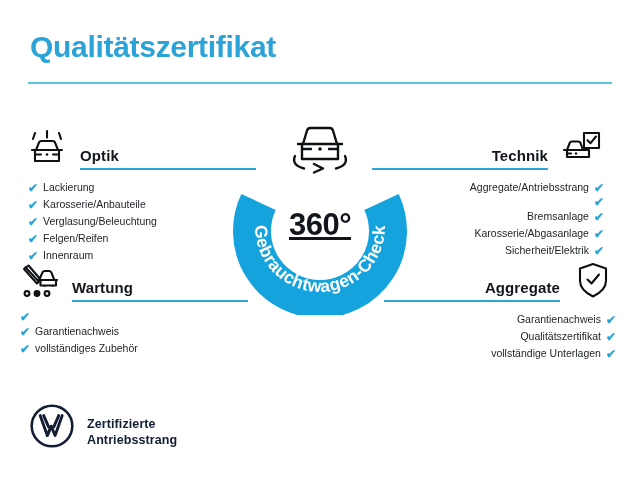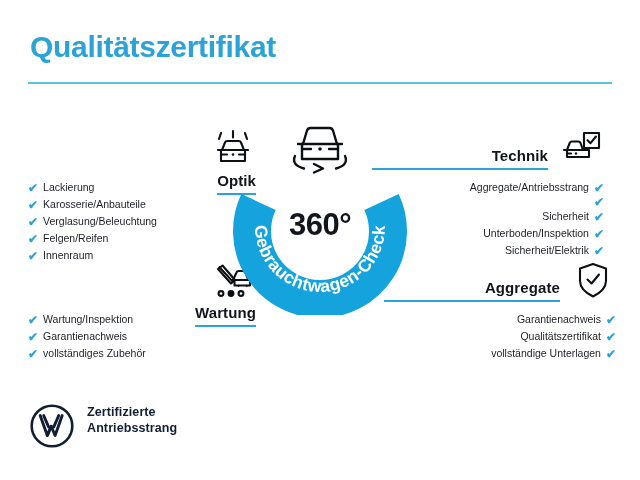--- a/index.html
+++ b/index.html
@@ -37,29 +37,28 @@
     width: 584px;
     height: 2px;
     background: #5BC4DA;
   }
 
   
   .section {
     position: absolute;
   }
   .sec-optik   { left: 24px;  top: 126px; width: 232px; }
-  .sec-wartung { left: 24px;  top: 258px; width: 232px; }
+  .sec-wartung { left: 16px;  top: 258px; width: 232px; }
   .sec-technik { left: 372px; top: 126px; width: 232px; }
   .sec-garantie{ left: 384px; top: 258px; width: 232px; }
 
   .sec-head {
     display: flex;
     align-items: flex-end;
     height: 44px;
-    flex-direction: column;
   }
   .sec-head.right { flex-direction: row-reverse; }
 
   .sec-icon {
     width: 46px;
     height: 42px;
     flex: 0 0 46px;
     display: flex;
     align-items: center;
     justify-content: center;
@@ -134,29 +133,30 @@
   .badge-360 {
     position: absolute;
     left: 0;
     top: 52px;
     width: 184px;
     text-align: center;
     font-size: 31px;
     font-weight: bold;
     color: #12161C;
     letter-spacing: -0.5px;
+    text-decoration: underline;
   }
 
   
   .vw-block {
     position: absolute;
     left: 30px;
     top: 404px;
     display: flex;
-    align-items: flex-start;
+    align-items: flex-end;
   }
   .vw-logo { width: 44px; height: 44px; flex: 0 0 44px; }
   .vw-text {
     margin-left: 13px;
     font-size: 12.5px;
     font-weight: bold;
     line-height: 16px;
     color: #131E33;
     letter-spacing: 0.1px;
   }
@@ -236,21 +236,20 @@
         </svg>
       </div>
       <div class="sec-title-wrap">
         <div class="sec-title">Wartung</div>
         <div class="sec-underline"></div>
       </div>
     </div>
     <ul class="sec-list left">
       <li>
         <span class="check">✔</span>
-        <span>Wartung/Inspektion</span>
       </li>
       <li>
         <span class="check">✔</span>
         <span>Garantienachweis</span>
       </li>
       <li>
         <span class="check">✔</span>
         <span>vollständiges Zubehör</span>
       </li>
     </ul>
@@ -279,25 +278,25 @@
     <ul class="sec-list right">
       <li>
         <span class="check">✔</span>
         <span>Aggregate/Antriebsstrang</span>
       </li>
       <li>
         <span class="check">✔</span>
       </li>
       <li>
         <span class="check">✔</span>
-        <span>Sicherheit</span>
-      </li>
-      <li>
-        <span class="check">✔</span>
-        <span>Unterboden/Inspektion</span>
+        <span>Bremsanlage</span>
+      </li>
+      <li>
+        <span class="check">✔</span>
+        <span>Karosserie/Abgasanlage</span>
       </li>
       <li>
         <span class="check">✔</span>
         <span>Sicherheit/Elektrik</span>
       </li>
     </ul>
   </div>
 
   <div class="section sec-garantie">
     <div class="sec-head right">

